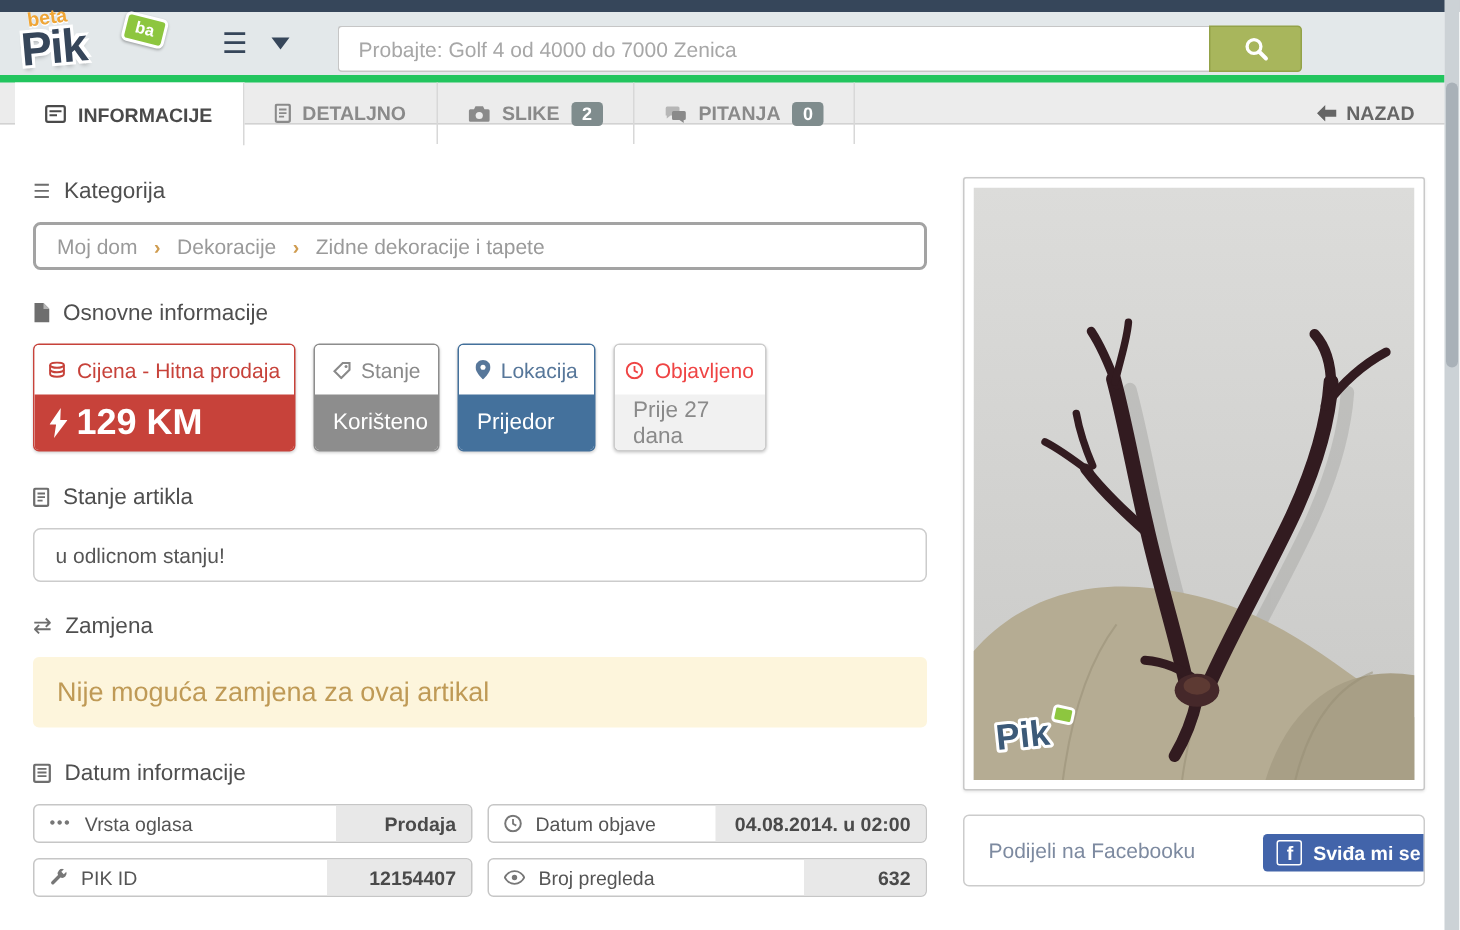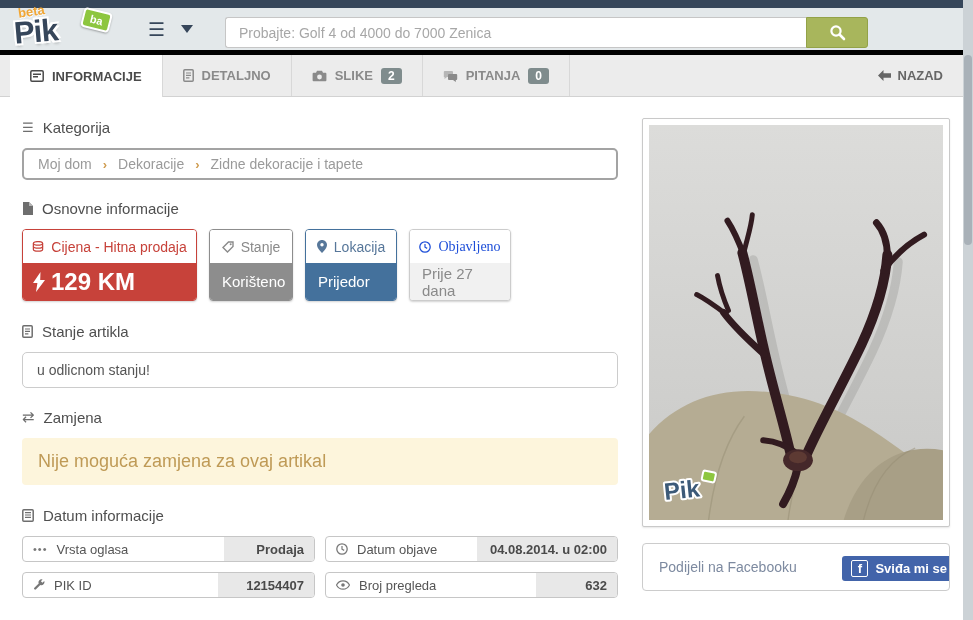--- a/index.html
+++ b/index.html
@@ -24,22 +24,22 @@
   .hamburger { color:#36465a; font-size:19px; line-height:1; cursor:pointer; }
   .chevron { width:0; height:0; border-left:6px solid transparent; border-right:6px solid transparent;
     border-top:8px solid #36465a; cursor:pointer; }
   .search-wrap { position:absolute; left:225px; top:9px; width:643px; height:31px; display:flex; }
   .search-input { flex:1; border:1px solid #c6c6c6; border-right:none; border-radius:3px 0 0 3px;
     padding:0 13px; font-size:14px; color:#555; outline:none; font-family:"Liberation Sans",sans-serif; }
   .search-input::placeholder { color:#a7a7a7; }
   .search-btn { width:62px; background:#a8b65c; border:1px solid #93a248; border-radius:0 3px 3px 0;
     display:flex; align-items:center; justify-content:center; cursor:pointer; }
   
-  .tabbar { position:absolute; top:50px; left:0; right:10px; height:47px; background:#ececec;
-    border-top:5px solid #000000; border-bottom:1px solid #d2d2d2; }
+  .tabbar { position:absolute; top:50px; left:0; right:10px; height:33px; background:#ececec;
+    border-top:5px solid #22c55e; border-bottom:1px solid #d2d2d2; }
   .tabs { display:flex; height:41px; margin-left:10px; }
   .tab { display:flex; align-items:center; gap:8px; padding:0 20px; font-size:13px; font-weight:bold;
     color:#8a8a8a; border-right:1px solid #d8d8d8; cursor:pointer; white-space:nowrap; }
   .tab.active { background:#fff; color:#4a4a4a; margin-bottom:-1px; border-right:1px solid #d8d8d8; }
   .badge { background:#7f8c8d; color:#fff; border-radius:3px; padding:1px 7px; font-size:12px; font-weight:bold; }
   .back { position:absolute; right:20px; top:13px; display:flex; align-items:center; gap:7px;
     color:#666; font-size:13px; font-weight:bold; cursor:pointer; }
   
   .content { position:absolute; top:97px; left:0; right:10px; bottom:0; background:#fff; }
   .col-left { position:absolute; left:22px; top:0; width:596px; }
@@ -60,21 +60,21 @@
   .card-red { width:175px; border-color:#c7423a; }
   .card-red .card-h { color:#c7423a; }
   .card-red .card-b { background:#c7423a; font-size:24px; font-weight:bold; padding:0 10px; }
   .card-gray { width:84px; border-color:#8d8d8d; }
   .card-gray .card-h { color:#8a8a8a; }
   .card-gray .card-b { background:#8d8d8d; }
   .card-blue { width:92px; border-color:#44719c; }
   .card-blue .card-h { color:#57779a; }
   .card-blue .card-b { background:#44719c; }
   .card-light { width:102px; border-color:#ccc; }
-  .card-light .card-h { color:#1d4ed8;font-family:Liberation Serif, serif; }
+  .card-light .card-h { color:#ef4444; }
   .card-light .card-b { background:#f1f1f1; color:#8a8a8a; }
   
   .value-box { border:1px solid #ccc; border-radius:5px; padding:9px 14px; font-size:14px; color:#555; background:#fff; }
   .alert { background:#fdf5dc; border-radius:4px; padding:13px 16px; color:#bf9a56; font-size:18px; }
   
   .rows { display:grid; grid-template-columns:1fr 1fr; gap:10px; }
   .info-row { border:1px solid #c6c6c6; border-radius:4px; height:26px; display:flex; align-items:center;
     overflow:hidden; font-size:13px; background:#fff; }
   .info-row .lbl { display:flex; align-items:center; gap:9px; padding:0 10px; flex:1; color:#555; }
   .info-row .lbl .ic { color:#777; display:flex; }

